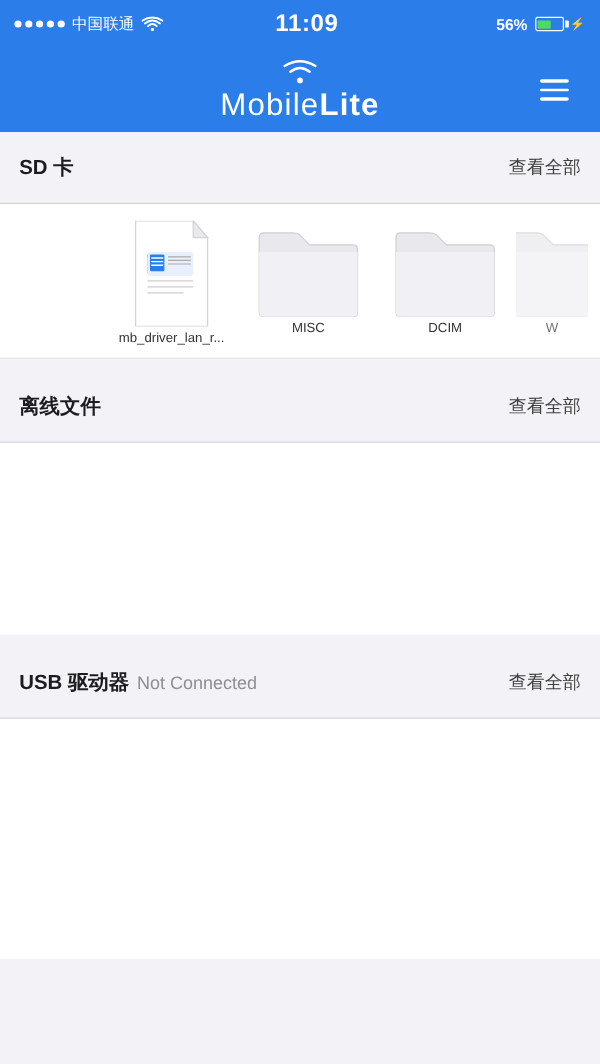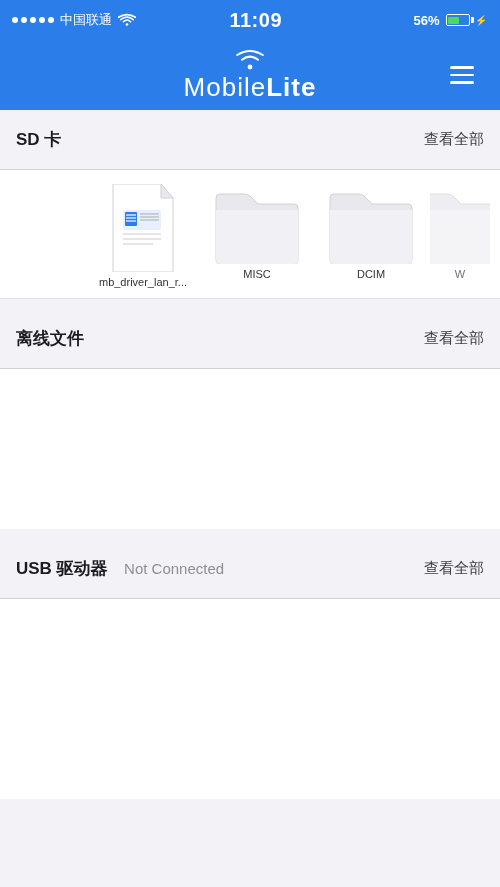--- a/index.html
+++ b/index.html
@@ -153,21 +153,21 @@
     }
     .section-title {
       font-size: 17px;
       font-weight: 600;
       color: #1c1c1e;
     }
     .section-title-sub {
       font-size: 15px;
       font-weight: 400;
       color: #8e8e93;
-      margin-left: 12px;
+      margin-left: 2px;
     }
     .view-all {
       font-size: 15px;
       color: #404040;
       cursor: pointer;
     }
     .sd-files-row {
       display: flex;
       padding: 14px 10px 10px 10px;
       gap: 4px;

